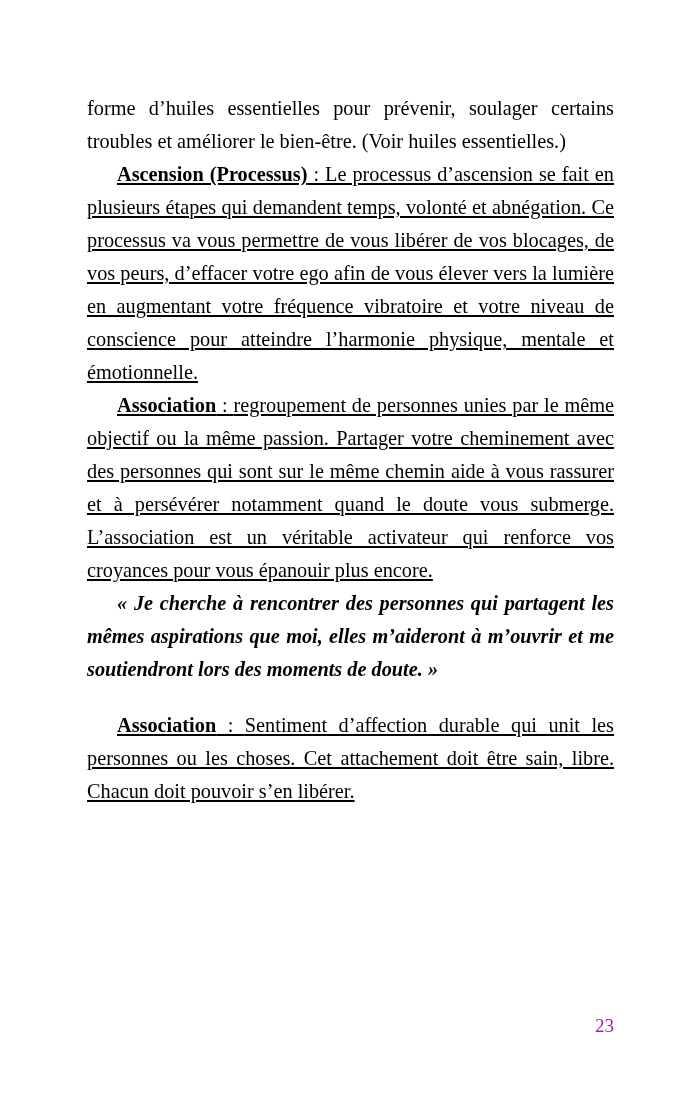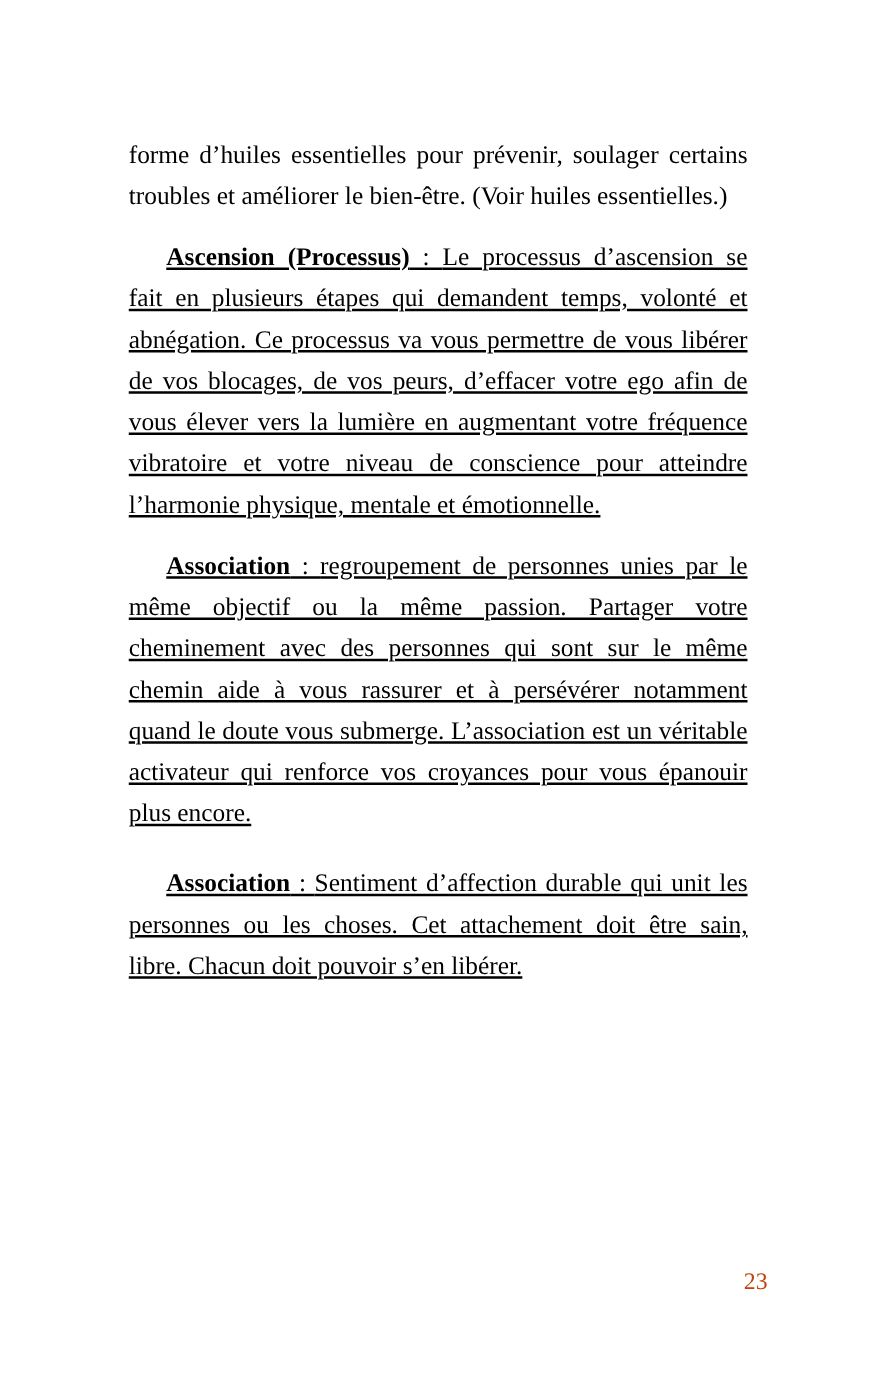--- a/index.html
+++ b/index.html
@@ -16,21 +16,21 @@
     font-family: "Liberation Serif", "DejaVu Serif", serif;
     color: #000000;
   }
   .text-block {
     position: absolute;
     left: 87px;
     top: 92px;
     width: 527px;
   }
   p {
-    margin: 16px;
+    margin: 0;
     font-size: 20.3px;
     line-height: 33px;
     text-align: justify;
     text-justify: inter-word;
     color: #000000;
     -webkit-font-smoothing: antialiased;
   }
   p.indent {
     text-indent: 30px;
     text-decoration: underline;
@@ -52,37 +52,38 @@
   
   p.full-justify {
     text-align-last: justify;
   }
   .page-number {
     position: absolute;
     right: 86px;
     top: 1014px;
     font-size: 19px;
     line-height: 24px;
-    color: #c2410c;
+    color: #a21caf;
     text-align: right;
   }
 </style>
 </head>
 <body>
 
 <div class="page">
 
   <div class="text-block">
 
     <p class="noindent">forme d’huiles essentielles pour prévenir, soulager certains troubles et améliorer le bien-être. (Voir huiles essentielles.)</p>
 
     <p class="indent"><span class="term">Ascension (Processus)</span><span> : </span><span>Le processus d’ascension se fait en plusieurs étapes qui demandent temps, volonté et abnégation. Ce processus va vous permettre de vous libérer de vos blocages, de vos peurs, d’effacer votre ego afin de vous élever vers la lumière en augmentant votre fréquence vibratoire et votre niveau de conscience pour atteindre l’harmonie physique, mentale et émotionnelle.</span></p>
 
     <p class="indent"><span class="term">Association</span><span> : </span><span>regroupement de personnes unies par le même objectif ou la même passion. Partager votre cheminement avec des personnes qui sont sur le même chemin aide à vous rassurer et à persévérer notamment quand le doute vous submerge. L’association est un véritable activateur qui renforce vos croyances pour vous épanouir plus encore.</span></p>
 
+    <p class="quote">« Je cherche à rencontrer des personnes qui partagent les mêmes aspirations que moi, elles m’aideront à m’ouvrir et me soutiendront lors des moments de doute. »</p>
 
     <p class="indent gap-before"><span class="term">Association</span><span> : </span><span>Sentiment d’affection durable qui unit les personnes ou les choses. Cet attachement doit être sain, libre. Chacun doit pouvoir s’en libérer.</span></p>
 
 
   </div>
 
   <div class="page-number">23</div>
 
 </div>
 

